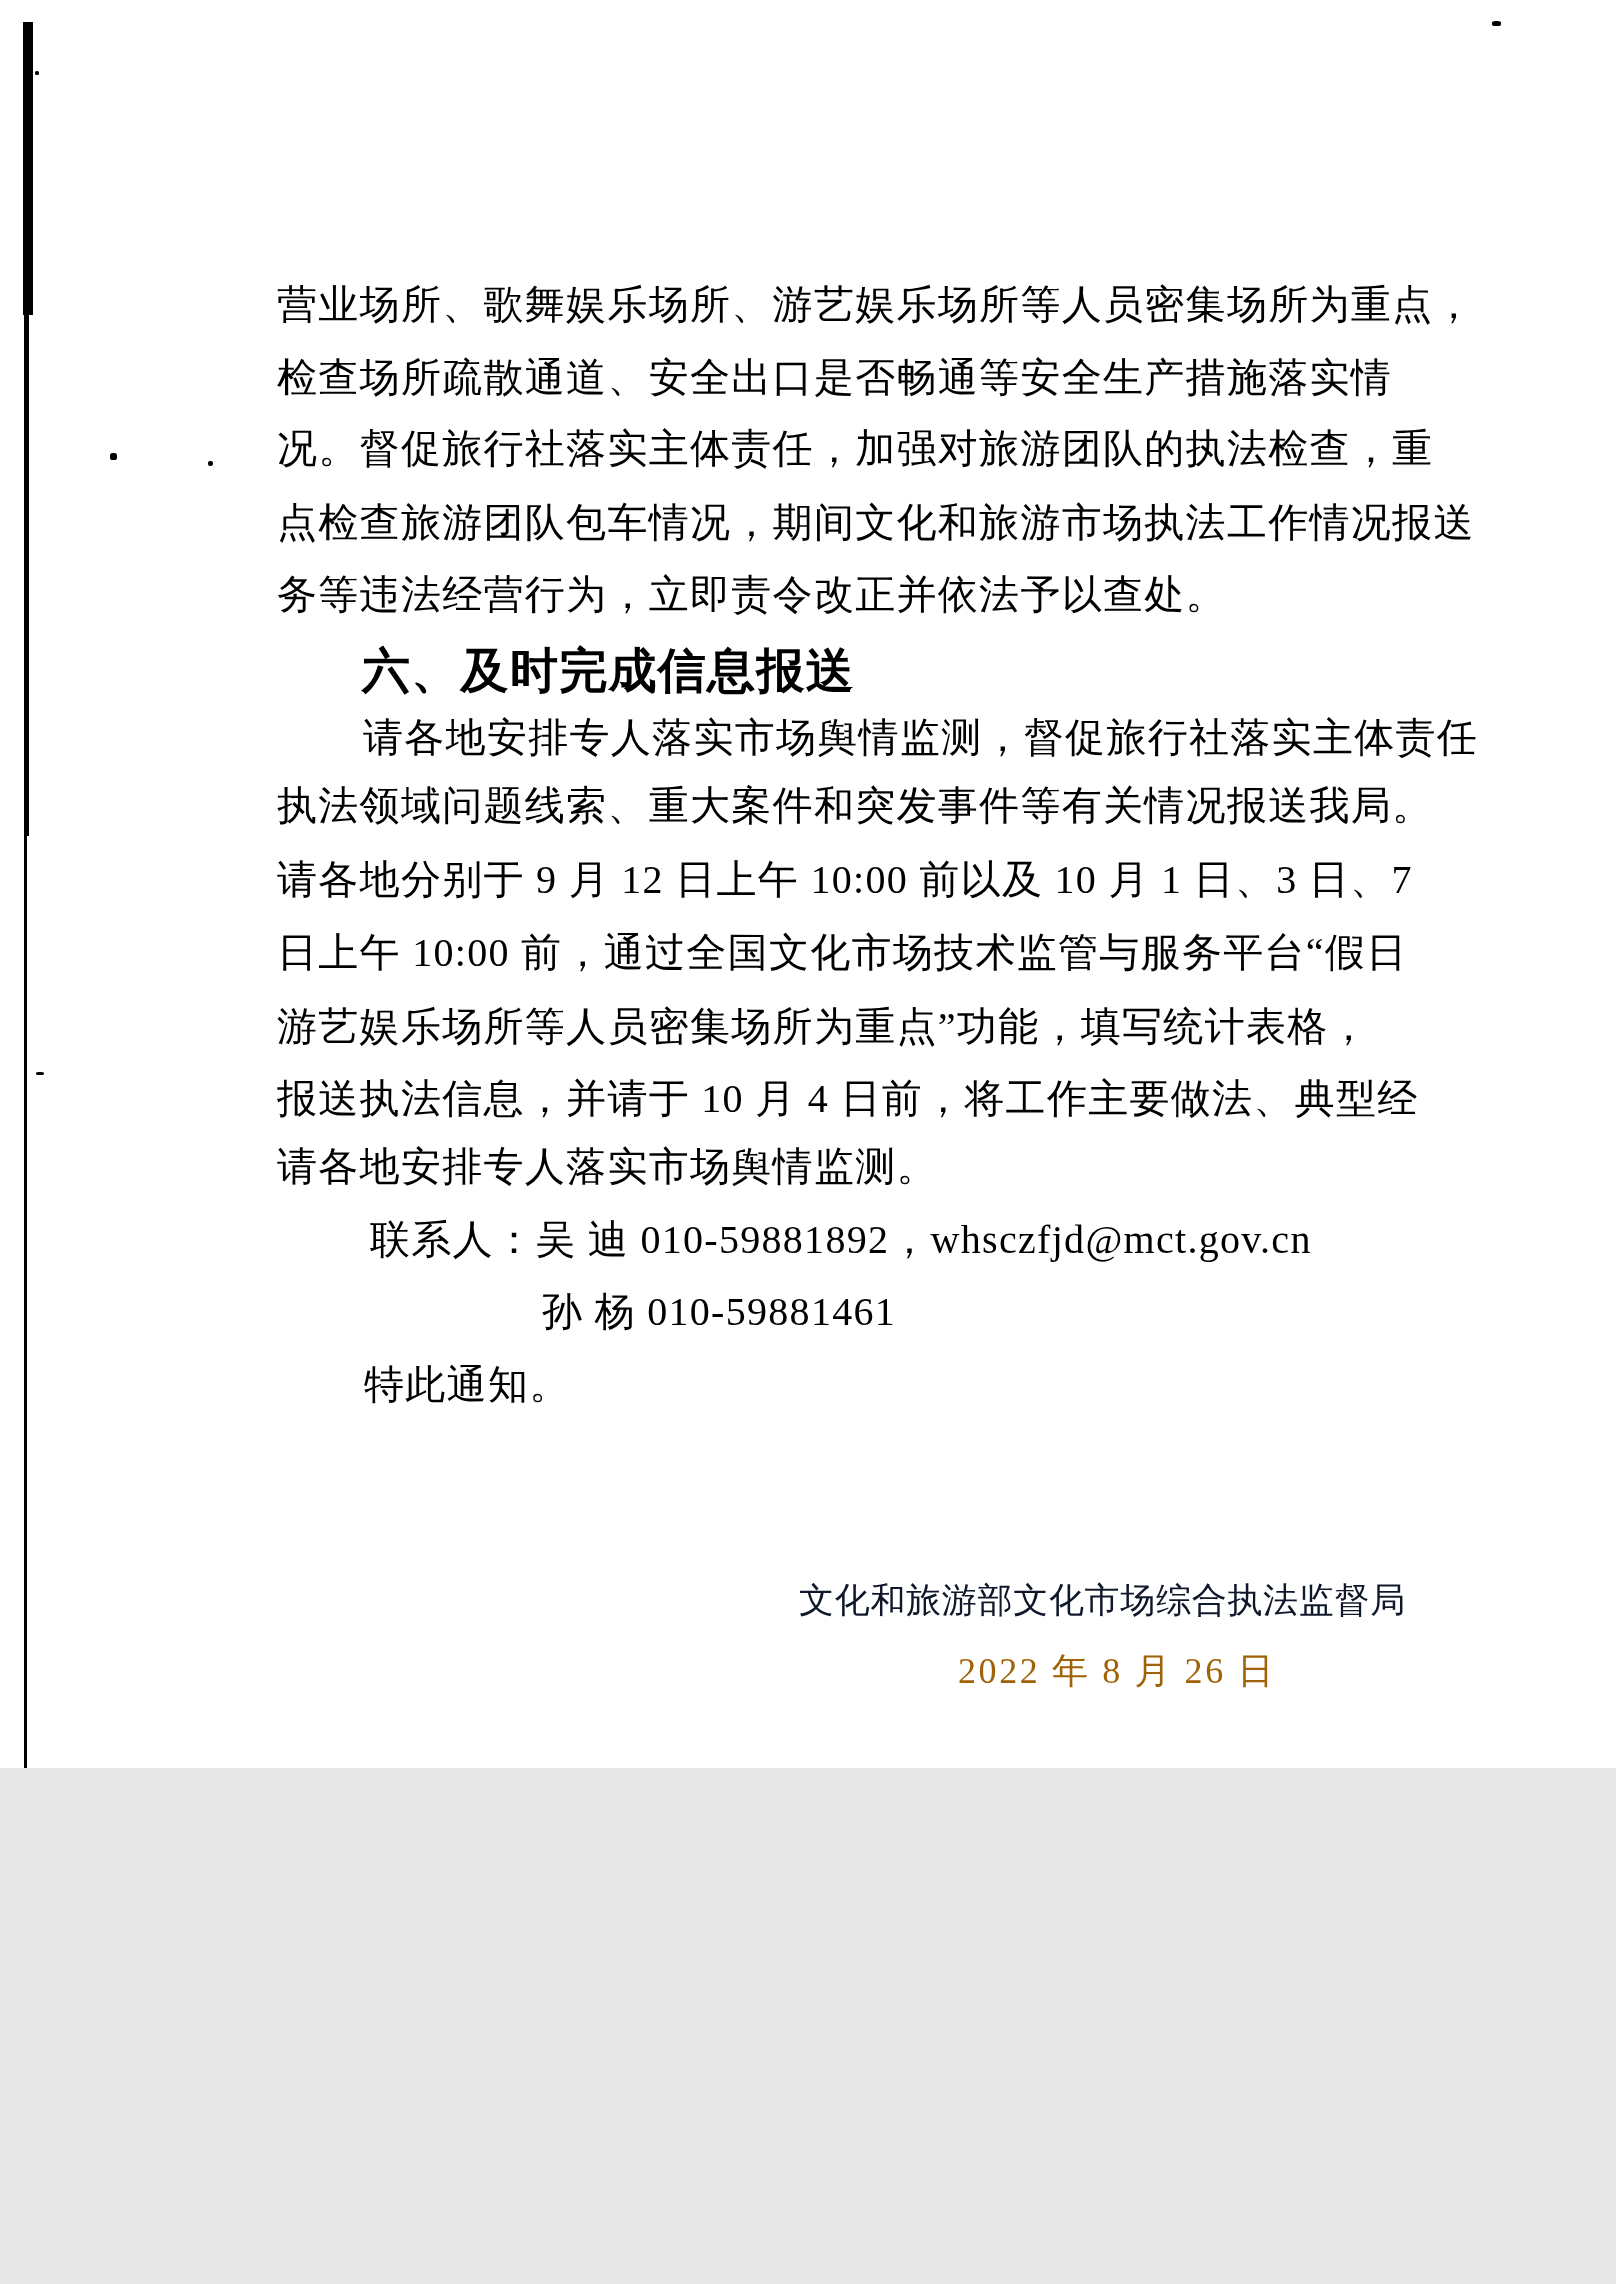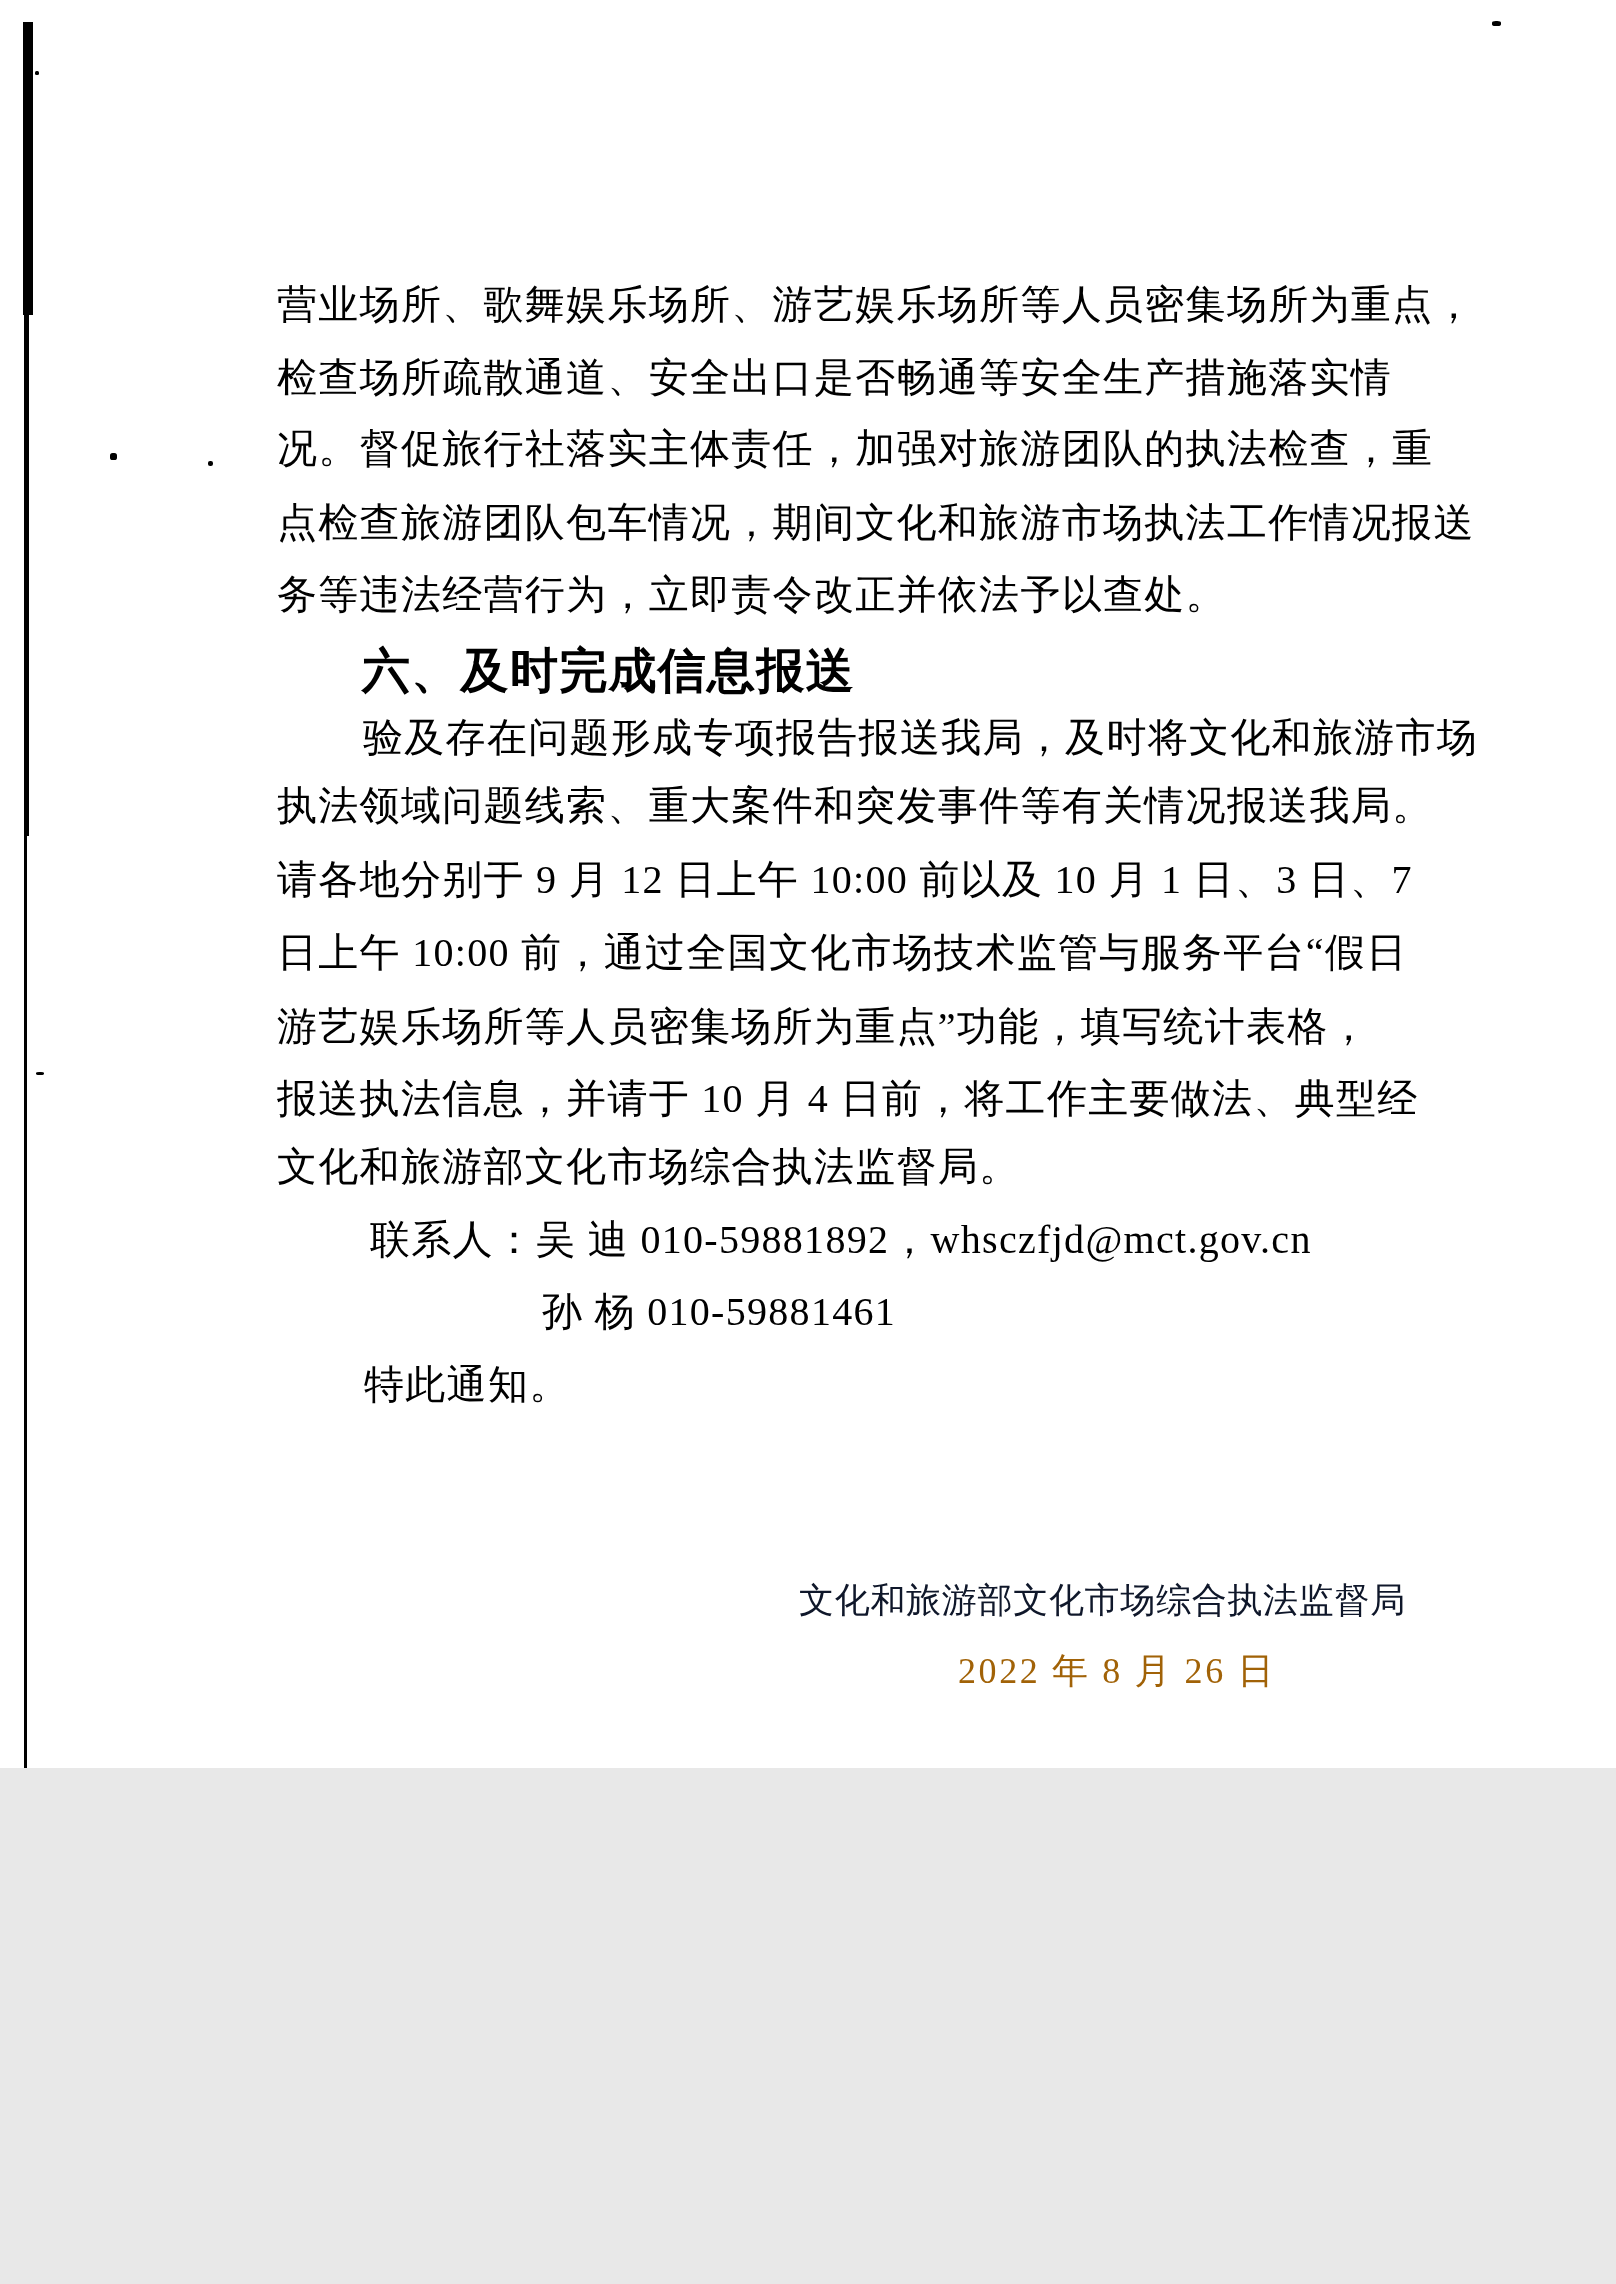--- a/index.html
+++ b/index.html
@@ -77,27 +77,27 @@
   <div class="speck" style="left:36px; top:1072px; width:7.8px; height:3.3px;"></div>
   <div class="speck" style="left:573px; top:1821px; width:4.6px; height:7.8px;"></div>
   <div class="speck" style="left:55px; top:2149px; width:6.5px; height:3.3px;"></div>
 
   <div class="line" style="left:277px; top:285px;">营业场所、歌舞娱乐场所、游艺娱乐场所等人员密集场所为重点，</div>
   <div class="line" style="left:277px; top:358px;">检查场所疏散通道、安全出口是否畅通等安全生产措施落实情</div>
   <div class="line" style="left:277px; top:429px;">况。督促旅行社落实主体责任，加强对旅游团队的执法检查，重</div>
   <div class="line" style="left:277px; top:503px;">点检查旅游团队包车情况，期间文化和旅游市场执法工作情况报送</div>
   <div class="line" style="left:277px; top:575px;">务等违法经营行为，立即责令改正并依法予以查处。</div>
   <div class="line heading" style="left:362px; top:647px;">六、及时完成信息报送</div>
-  <div class="line" style="left:363px; top:718px;">验及存在问题形成专项报告报送我局，及时将文化和旅游市场</div>
+  <div class="line" style="left:363px; top:718px;">请各地安排专人落实市场舆情监测，督促旅行社落实主体责任</div>
   <div class="line" style="left:277px; top:786px;">执法领域问题线索、重大案件和突发事件等有关情况报送我局。</div>
   <div class="line" style="left:277px; top:860px;">请各地分别于 9 月 12 日上午 10:00 前以及 10 月 1 日、3 日、7</div>
   <div class="line" style="left:277px; top:933px;">日上午 10:00 前，通过全国文化市场技术监管与服务平台“假日</div>
   <div class="line" style="left:277px; top:1007px;">游艺娱乐场所等人员密集场所为重点”功能，填写统计表格，</div>
   <div class="line" style="left:277px; top:1079px;">报送执法信息，并请于 10 月 4 日前，将工作主要做法、典型经</div>
-  <div class="line" style="left:277px; top:1147px;">文化和旅游部文化市场综合执法监督局。</div>
+  <div class="line" style="left:277px; top:1147px;">请各地安排专人落实市场舆情监测。</div>
   <div class="line" style="left:370px; top:1220px;">联系人：吴 迪 010-59881892，whsczfjd@mct.gov.cn</div>
   <div class="line" style="left:542px; top:1292px;">孙 杨 010-59881461</div>
   <div class="line" style="left:364px; top:1365px;">特此通知。</div>
 
   <div class="sig-line" style="left:799px; top:1583px;">文化和旅游部文化市场综合执法监督局</div>
   <div class="date-line" style="left:958px; top:1653px;">2022 年 8 月 26 日</div>
 
   <div class="page-number" style="left:836px; top:1975px;">4</div>
 
 </div>

